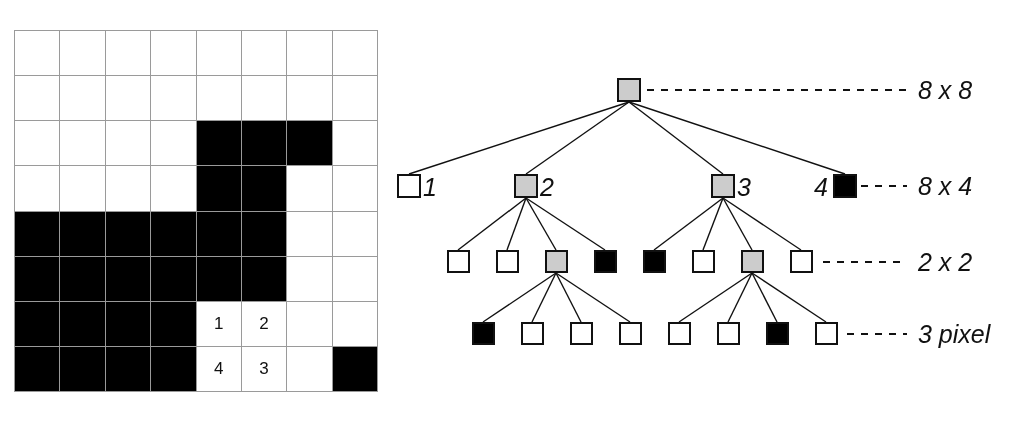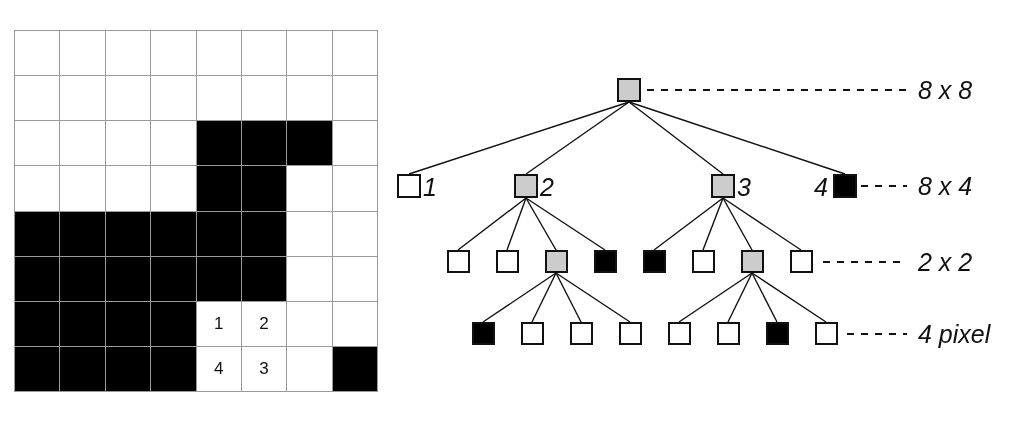--- a/index.html
+++ b/index.html
@@ -202,17 +202,17 @@
         <div class="node" style="left: 426px; top: 322px; width: 23px; height: 23px;"></div>
       </div>
     <div id="label-layer">
         <div class="level-label" style="left: 529px; top: 78px;">8 x 8</div>
         <div class="level-label" style="left: 529px; top: 174px;">8 x 4</div>
         <div class="node-label" style="left: 34px; top: 175px;">1</div>
         <div class="node-label" style="left: 151px; top: 175px;">2</div>
         <div class="node-label" style="left: 348px; top: 175px;">3</div>
         <div class="node-label" style="left: 425px; top: 175px;">4</div>
         <div class="level-label" style="left: 529px; top: 250px;">2 x 2</div>
-        <div class="level-label" style="left: 529px; top: 322px;">4 pixel</div>
+        <div class="level-label" style="left: 529px; top: 322px;">3 pixel</div>
       </div>
   </div>
 
 </div>
 
 </body></html>

